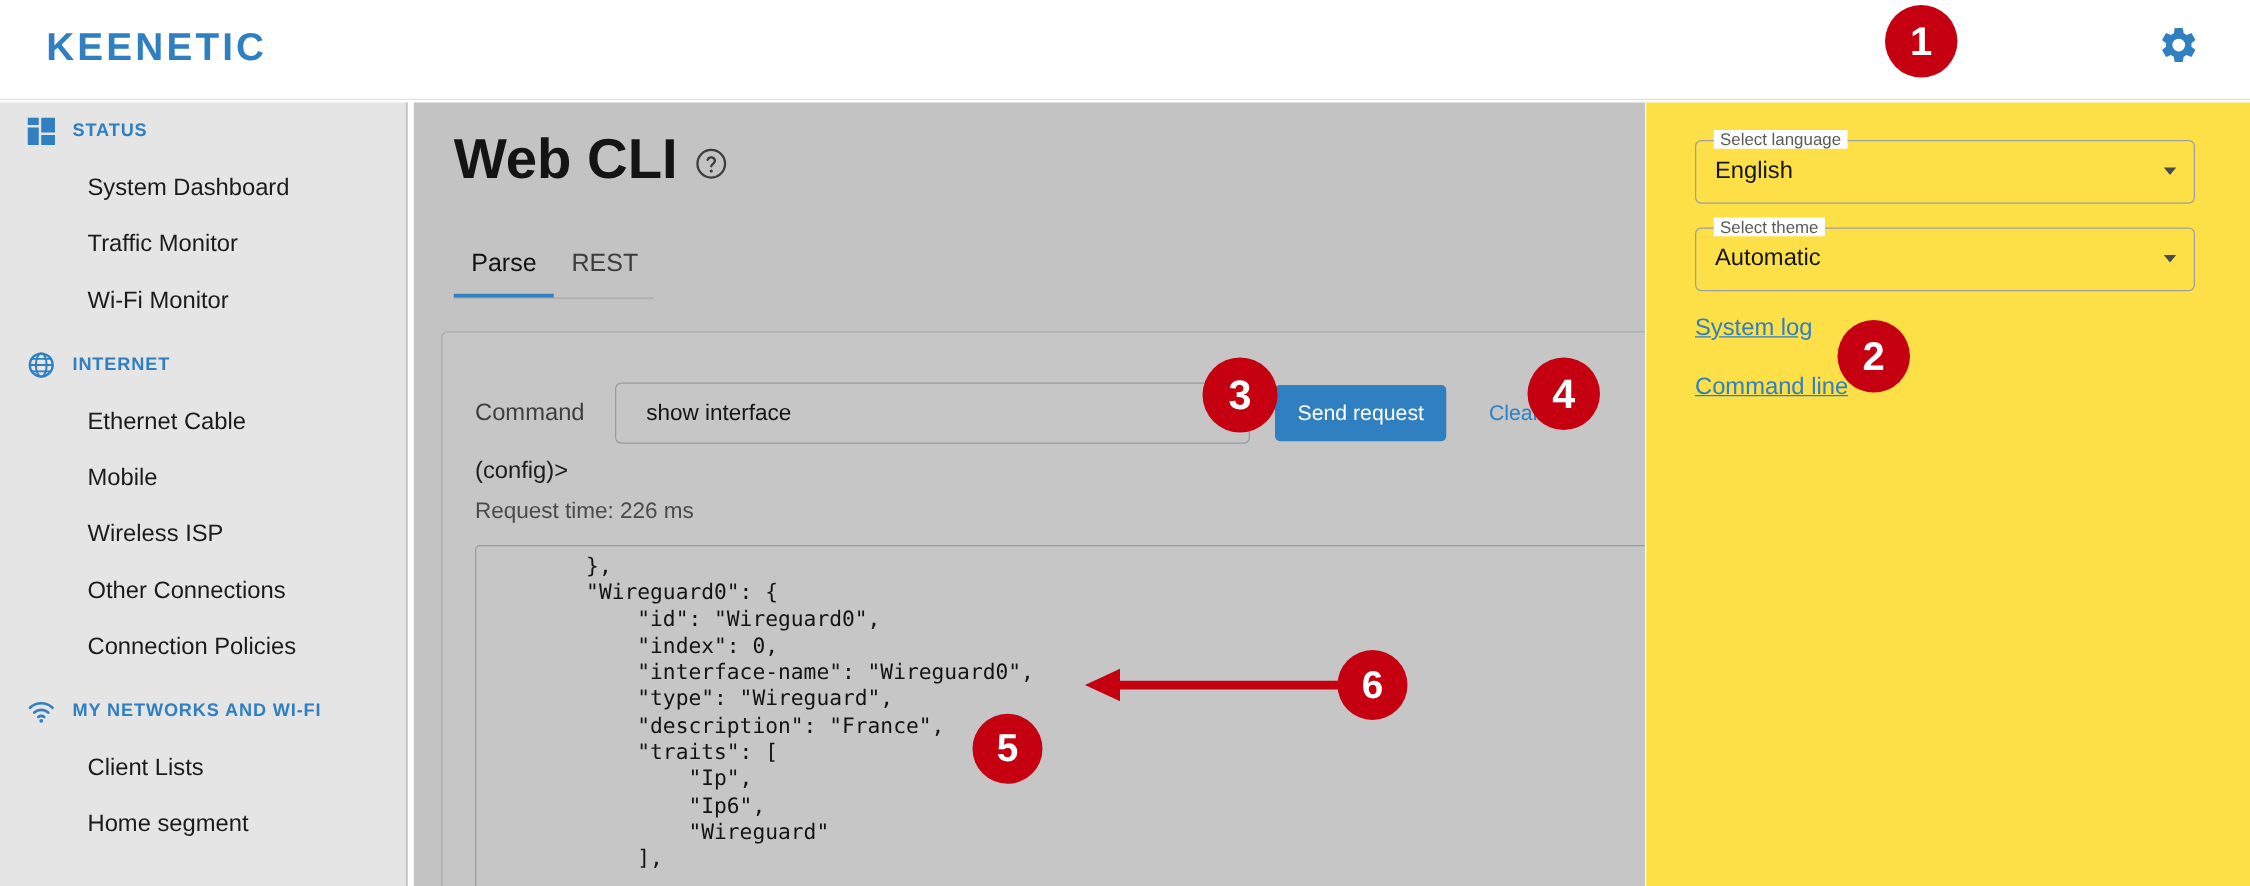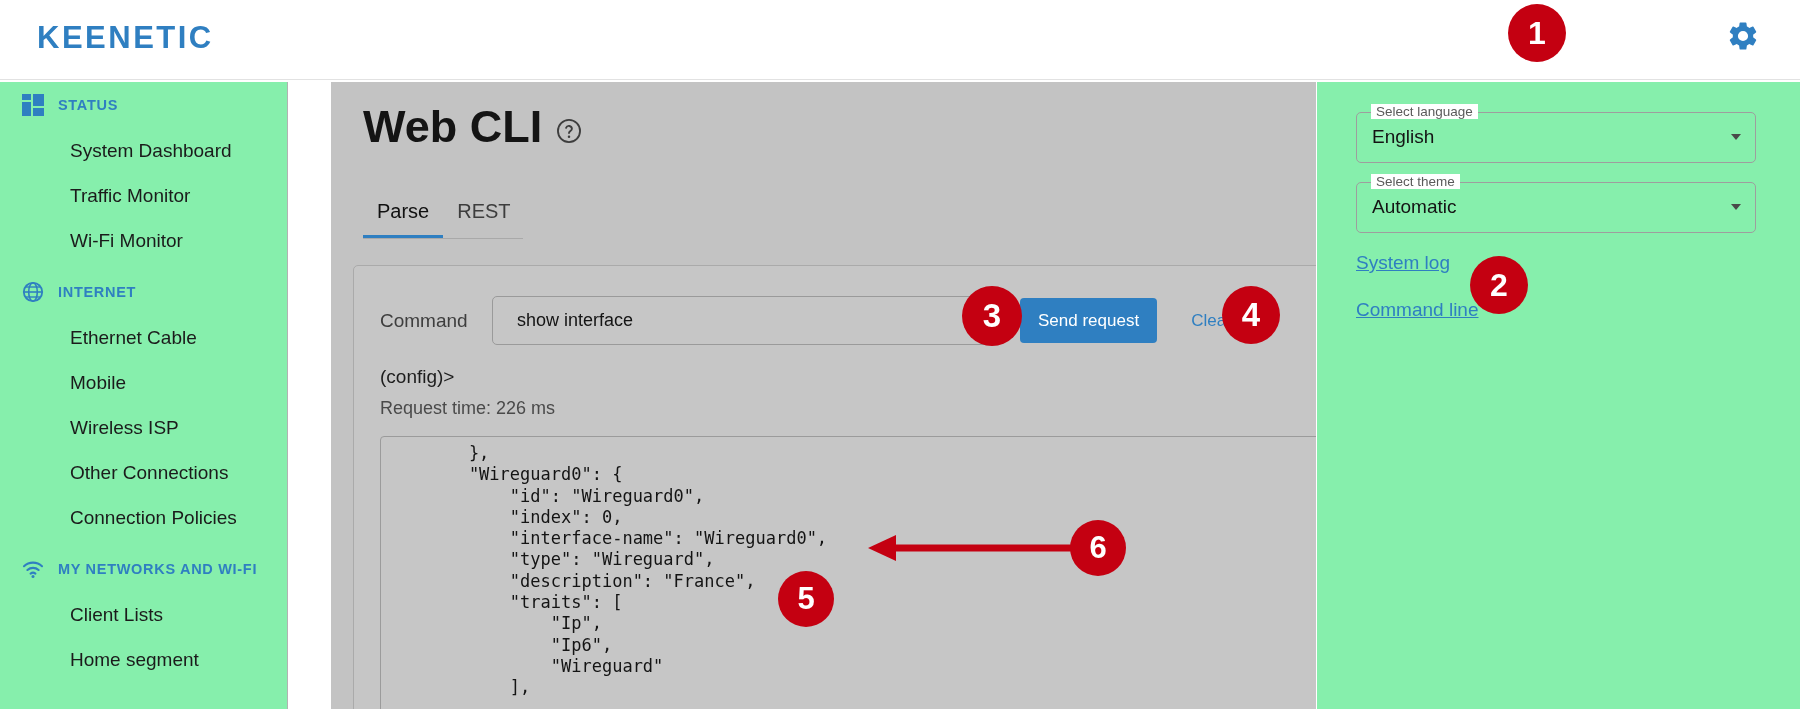--- a/index.html
+++ b/index.html
@@ -35,22 +35,22 @@
     position: absolute; right: 36px; top: 17px;
     width: 42px; height: 42px;
     display: flex; align-items: center; justify-content: center;
     cursor: pointer;
   }
   .gear-btn svg { width: 34px; height: 34px; }
 
   
   .sidebar {
     position: absolute; left: 0; top: 82px;
-    width: 288px; height: 627px;
-    background: #86efac;
+    width: 326px; height: 627px;
+    background: #e5e5e5;
     border-right: 1px solid #b2b2b2;
     overflow: hidden;
   }
   .side-group {
     display: flex; align-items: center;
     height: 46px;
     padding-left: 22px;
     gap: 14px;
   }
   .side-group .glabel {
@@ -107,21 +107,21 @@
   }
 
   .panel {
     position: absolute; left: 22px; top: 183px;
     width: 1000px; height: 470px;
     background: #c6c6c6;
     border: 1px solid #aaaaaa;
     border-radius: 5px;
   }
   .cmd-row {
-    position: absolute; left: 26px; top: 30px;
+    position: absolute; left: 26px; top: 40px;
     display: flex; align-items: center; gap: 20px;
   }
   .cmd-label {
     font-size: 19px;
     color: #3e3e3e;
     width: 92px;
   }
   .cmd-input {
     width: 508px; height: 49px;
     background: transparent;
@@ -181,21 +181,21 @@
     font-size: 17px;
     line-height: 21.3px;
     color: #141414;
     white-space: pre;
   }
 
   
   .rightpanel {
     position: absolute; left: 1317px; top: 82px;
     width: 483px; height: 627px;
-    background: #86efac;
+    background: #fde047;
   }
   .field {
     position: absolute;
     width: 400px; height: 51px;
     border: 1px solid #9e9e9e;
     border-radius: 5px;
   }
   .field .flabel {
     position: absolute;
     top: -9px; left: 14px;

